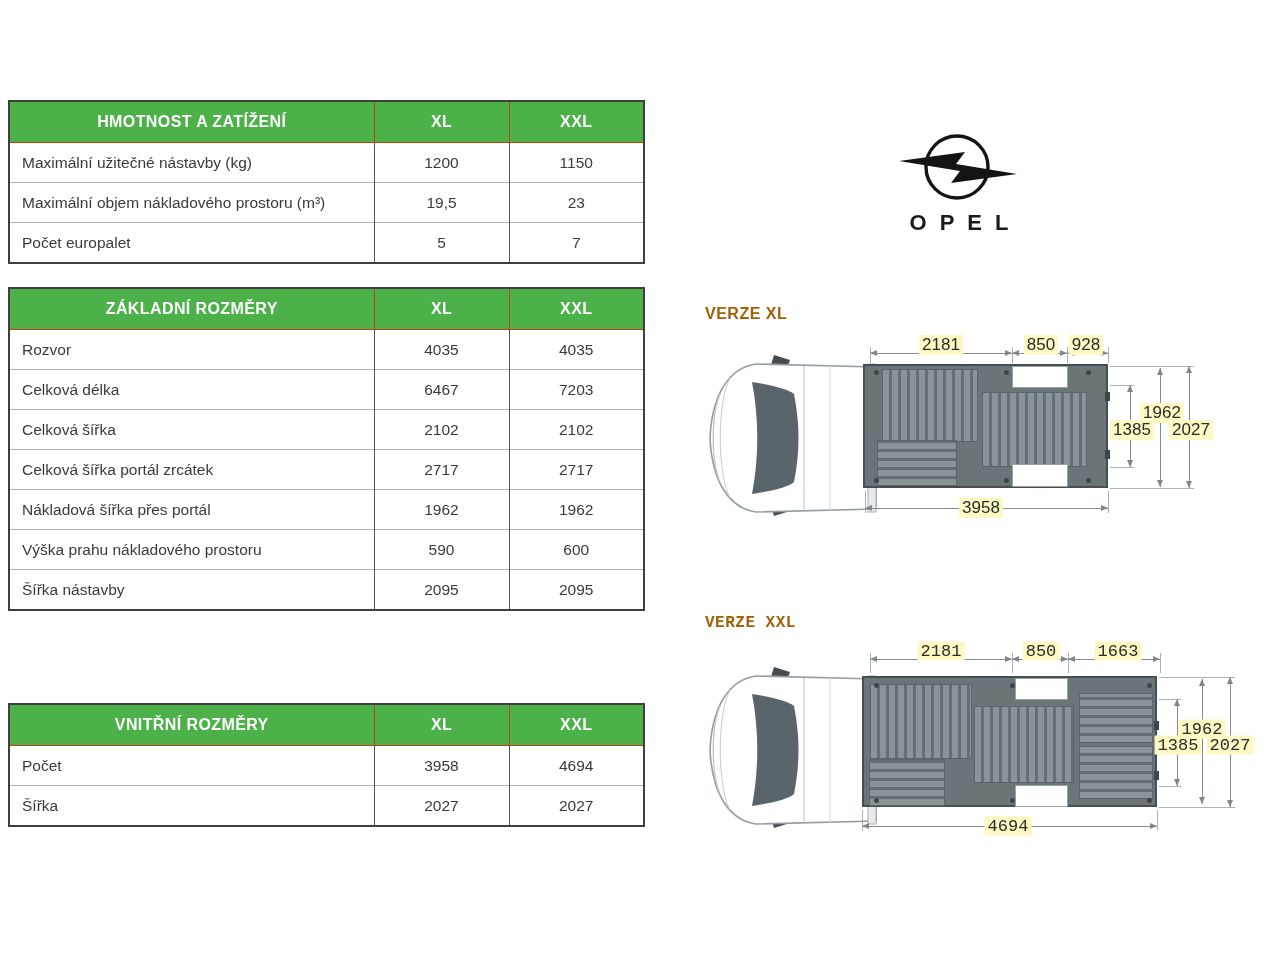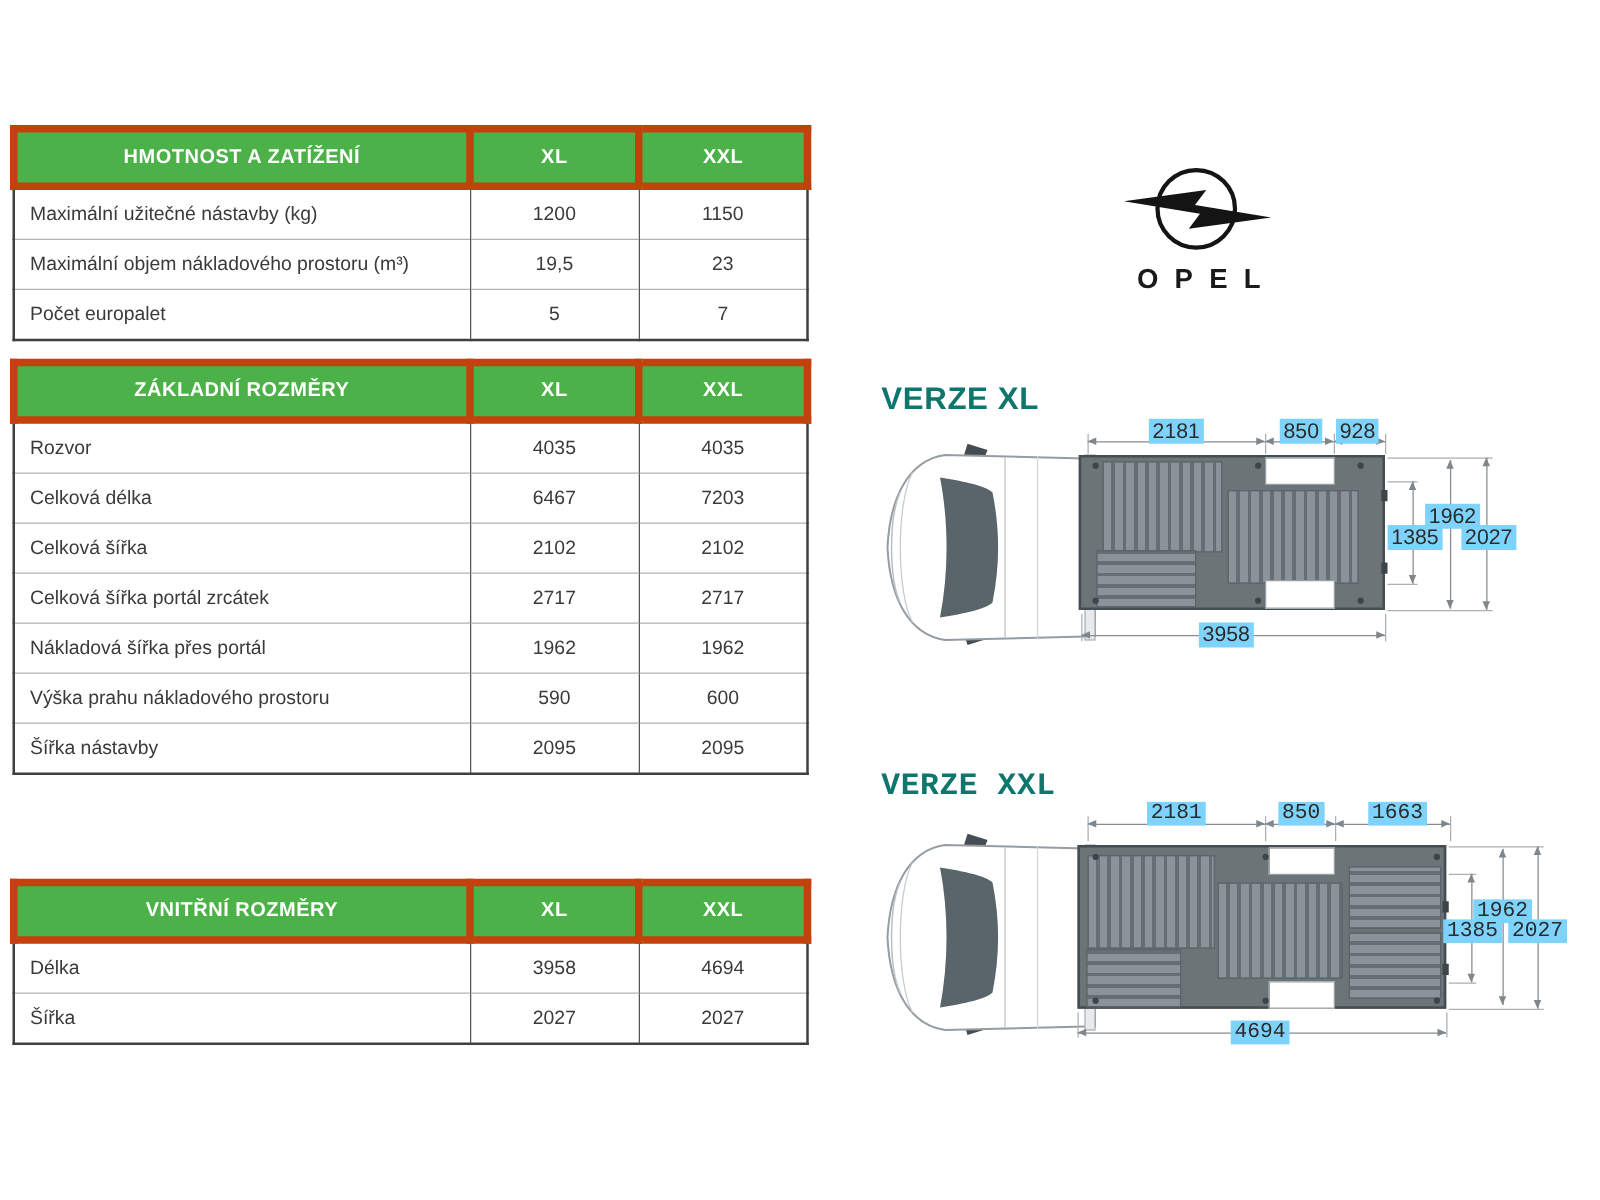--- a/index.html
+++ b/index.html
@@ -3,45 +3,45 @@
 <meta charset="utf-8">
 <style>
   html,body{margin:0;padding:0;}
   body{width:1280px;height:960px;background:#ffffff;font-family:"Liberation Sans",sans-serif;position:relative;overflow:hidden;}
   .page{position:absolute;left:0;top:0;width:1280px;height:960px;background:#fff;}
 
   
   table.spec{position:absolute;left:8px;width:635px;border-collapse:collapse;table-layout:fixed;border:2px solid #3f3f3f;background:#fff;}
   table.spec col.c-label{width:365px;}
   table.spec col.c-val{width:135px;}
-  table.spec th{background:#4cb148;color:#ffffff;font-weight:700;font-size:16px;letter-spacing:.4px;border:6px solid #c2410c;height:40px;text-align:center;padding:0;}
+  table.spec th{background:#4cb148;color:#ffffff;font-weight:700;font-size:16px;letter-spacing:.4px;border:1px solid #c2410c;height:40px;text-align:center;padding:0;}
   table.spec td{font-size:15.5px;color:#3a3a3a;height:39px;border-top:1px solid #b3b3b3;border-left:1px solid #555;padding:0;}
   table.spec td.lbl{text-align:left;padding-left:12px;border-left:none;}
   table.spec td.val{text-align:center;}
 
   
   .opel-ring{position:absolute;left:893px;top:131px;width:130px;height:74px;}
   .opel-word{position:absolute;left:889px;top:210px;width:140px;text-align:center;font-size:22px;font-weight:600;letter-spacing:13px;text-indent:13px;color:#1a1a1a;}
 
   
   .diagram{position:absolute;width:548px;height:240px;}
-  .diag-title{position:absolute;left:5px;top:0;font-size:25px;font-weight:800;color:#0f766e;letter-spacing:.5px;}
+  .diag-title{position:absolute;left:5px;top:0;font-size:16px;font-weight:800;color:#a16207;letter-spacing:.5px;}
   .cab{position:absolute;width:180px;height:172px;}
   .cargo{position:absolute;background:#6b7477;border:2px solid #454e52;box-sizing:border-box;}
   .pallet-v{position:absolute;background:repeating-linear-gradient(90deg,#8a9498 0 6px,#656f73 6px 9px);border:1px solid #5a646a;box-sizing:border-box;}
   .pallet-h{position:absolute;background:repeating-linear-gradient(0deg,#8a9498 0 6px,#656f73 6px 9px);border:1px solid #5a646a;box-sizing:border-box;}
   .cutout{position:absolute;background:#ffffff;border:1px solid #9aa1a5;box-sizing:border-box;}
   .tiedot{position:absolute;width:5px;height:5px;border-radius:50%;background:#3e4549;}
   .nub{position:absolute;width:5px;height:9px;background:#3e4549;}
 
   .dlh{position:absolute;height:1px;background:#858c90;}
   .dlv{position:absolute;width:1px;background:#858c90;}
   .tick-v{position:absolute;width:1px;background:#aab0b4;}
   .tick-h{position:absolute;height:1px;background:#aab0b4;}
-  .dimlabel{position:absolute;transform:translate(-50%,-50%);background:#7dd3fc;padding:0 3px;font-size:17px;color:#2b2b2b;white-space:nowrap;}
+  .dimlabel{position:absolute;transform:translate(-50%,-50%);background:#fef9c3;padding:0 3px;font-size:17px;color:#2b2b2b;white-space:nowrap;}
 
   .arr{position:absolute;width:0;height:0;}
   .arr-l{border-top:3.5px solid transparent;border-bottom:3.5px solid transparent;border-right:7px solid #80878b;}
   .arr-r{border-top:3.5px solid transparent;border-bottom:3.5px solid transparent;border-left:7px solid #80878b;}
   .arr-u{border-left:3.5px solid transparent;border-right:3.5px solid transparent;border-bottom:7px solid #80878b;}
   .arr-d{border-left:3.5px solid transparent;border-right:3.5px solid transparent;border-top:7px solid #80878b;}
 </style>
 </head>
 <body>
 
@@ -133,21 +133,21 @@
         <col class="c-val">
         <col class="c-val">
       </colgroup>
     <tbody>
         <tr>
       <th>VNITŘNÍ ROZMĚRY</th>
       <th>XL</th>
       <th>XXL</th>
     </tr>
     <tr>
-      <td class="lbl">Délka</td>
+      <td class="lbl">Počet</td>
       <td class="val">3958</td>
       <td class="val">4694</td>
     </tr>
     <tr>
       <td class="lbl">Šířka</td>
       <td class="val">2027</td>
       <td class="val">2027</td>
     </tr>
   </tbody>
     </table>

